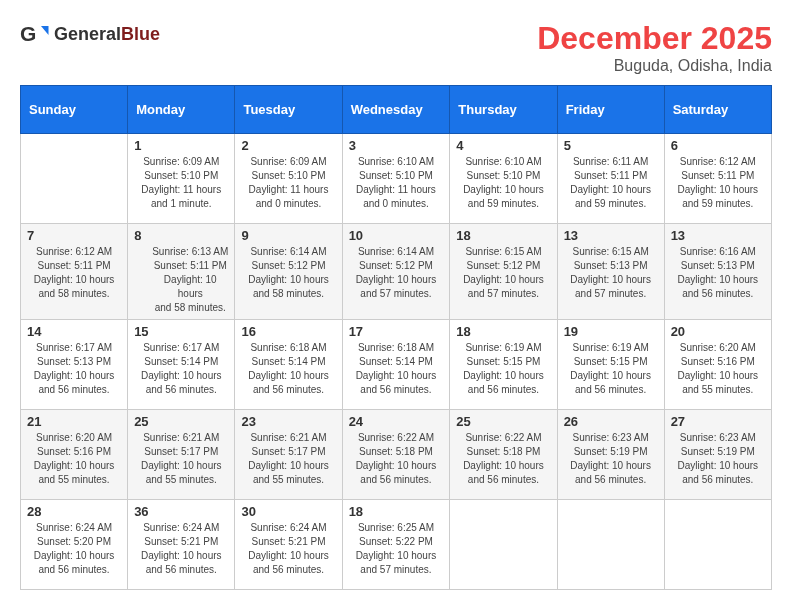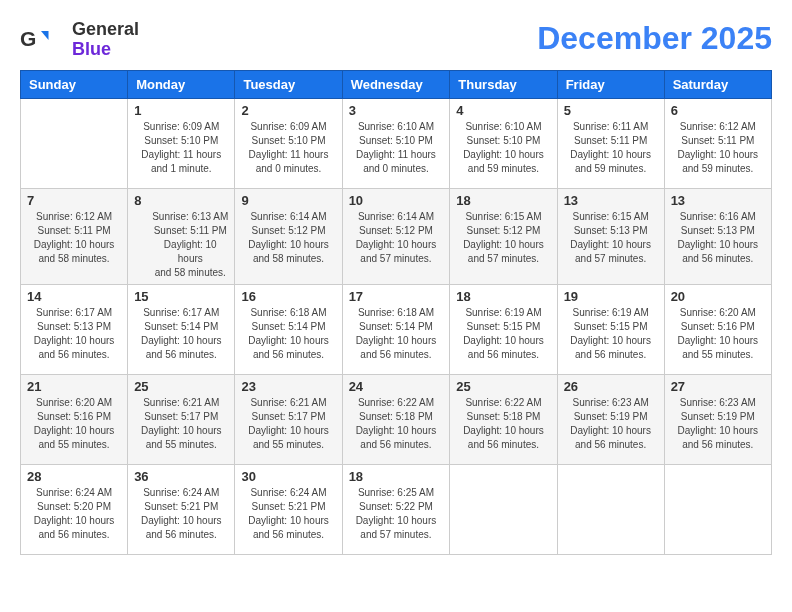--- a/index.html
+++ b/index.html
@@ -16,54 +16,53 @@
       align-items: flex-start;
       margin-bottom: 10px;
     }
     .logo {
       display: flex;
       align-items: center;
       gap: 4px;
     }
     .logo-text {
       display: flex;
-      flex-direction: column;
+      flex-direction: row;
       font-size: 18px;
       font-weight: bold;
       line-height: 1.1;
-      margin-left: 18px;
     }
     .logo-general { color: #333; }
-    .logo-blue { color: #6d28d9; }
+    .logo-blue { color: #7f1d1d; }
     .logo-icon {
       width: 30px;
       height: 30px;
     }
     .title-block {
       text-align: right;
     }
     .month-title {
       font-size: 32px;
       font-weight: bold;
-      color: #3b82f6;
+      color: #ef4444;
     }
     .location {
       font-size: 16px;
       color: #555;
     }
     .calendar {
       width: 100%;
       border-collapse: collapse;
       border: 1px solid #ccc;
     }
     .calendar th {
       background-color: #1a73e8;
       color: white;
       text-align: left;
-      padding: 6px 8px;
+      padding: 16px 8px;
       font-size: 13px;
       font-weight: bold;
       border: 1px solid #1557b0;
     }
     .calendar td {
       border: 1px solid #ccc;
       vertical-align: top;
       padding: 4px 6px;
       width: 108px;
       height: 90px;
@@ -100,20 +99,21 @@
       <text x="0" y="28" font-size="28" font-weight="bold" fill="#333">G</text>
       <polygon points="28,8 38,8 38,20" fill="#1a73e8"></polygon>
     </svg>
     <div class="logo-text">
       <span class="logo-general">General</span>
       <span class="logo-blue">Blue</span>
     </div>
   </div>
   <div class="title-block">
     <div class="month-title">December 2025</div>
+    <div class="location">Buguda, Odisha, India</div>
   </div>
 </div>
 
 <table class="calendar">
   <thead>
     <tr>
     <th>Sunday</th>
         <th>Monday</th>
         <th>Tuesday</th>
         <th>Wednesday</th>

